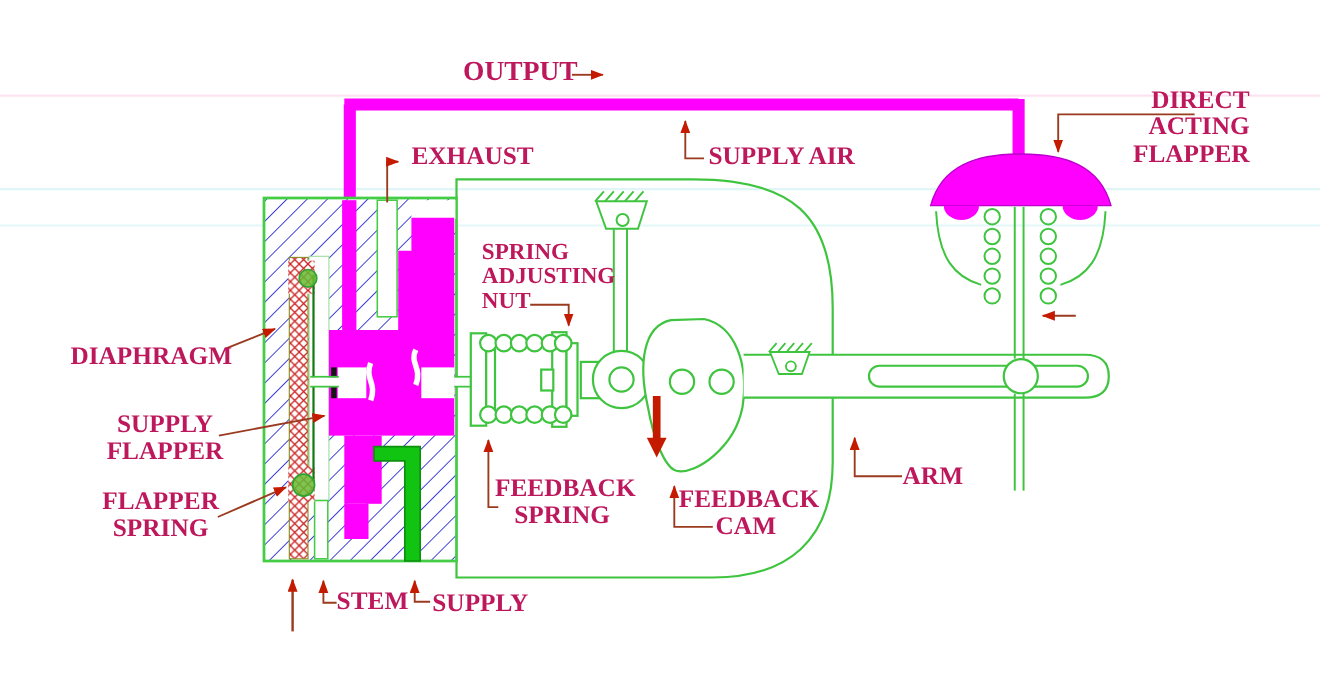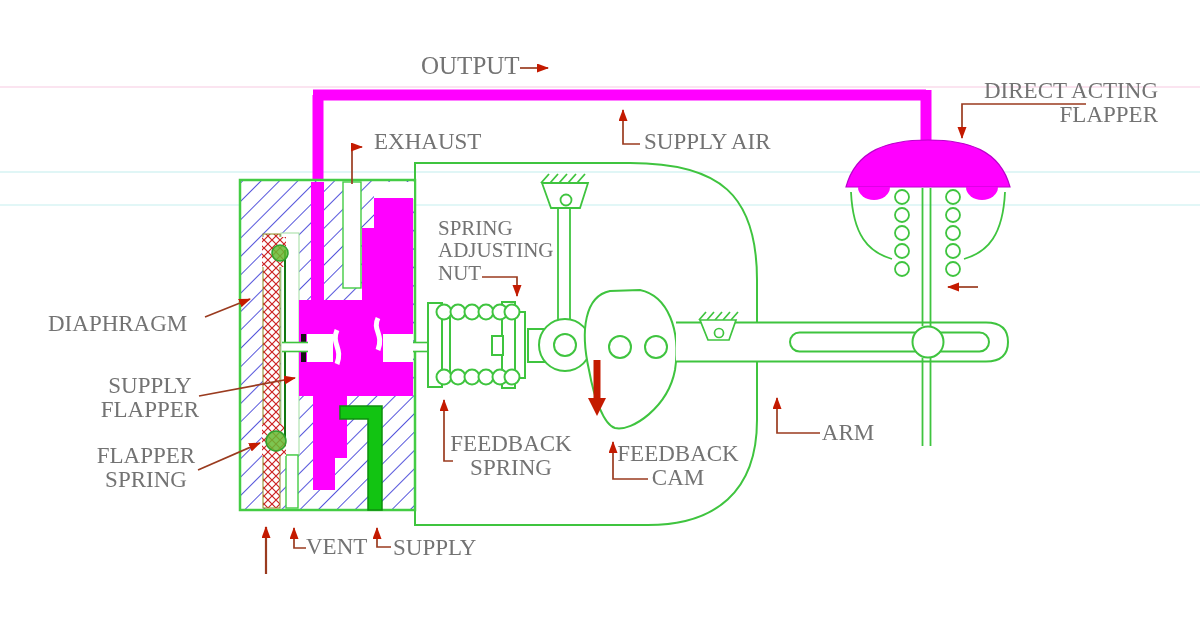--- a/index.html
+++ b/index.html
@@ -1,19 +1,19 @@
 <!DOCTYPE html>
 <html><head>
 <meta charset="utf-8">
 <style>
   html,body{margin:0;padding:0;background:#ffffff;}
   .stage{position:relative;width:1200px;height:630px;background:#ffffff;overflow:hidden;
          font-family:"Liberation Serif","DejaVu Serif",serif;}
   .stage svg{position:absolute;left:0;top:0;}
-  .lbl{position:absolute;color:#737373;font-weight:normal;font-size:23px;line-height:1.06;
+  .lbl{position:absolute;color:#be185d;font-weight:bold;font-size:23px;line-height:1.06;
        white-space:nowrap;letter-spacing:0px;}
   .lbl.center{text-align:center;white-space:normal;}
   .lbl.right{text-align:right;white-space:normal;}
   .lbl.small{font-size:21px;}
   .lbl.big{font-size:25px;}
 </style>
 </head>
 <body>
 
 <div class="stage">
@@ -189,39 +189,39 @@
     <path d="M453,461 H444 V400" marker-end="url(#ah)"></path>
     <path d="M648,479 H613 V442" marker-end="url(#ah)"></path>
     <path d="M820,433 H777 V398" marker-end="url(#ah)"></path>
     <line x1="266" y1="574" x2="266" y2="527" stroke-width="2.2" marker-end="url(#ah)"></line>
   </g>
 </svg>
 
   <div class="lbl big" style="left:421px;top:53px;">OUTPUT</div>
   <div class="lbl" style="left:374px;top:130px;">EXHAUST</div>
   <div class="lbl" style="left:644px;top:130px;">SUPPLY AIR</div>
-  <div class="lbl right" style="left:980px;top:79px;width:178px;">
+  <div class="lbl right" style="left:958px;top:79px;width:178px;">
     <span>DIRECT ACTING</span><br>
     <span>FLAPPER</span>
   </div>
   <div class="lbl small" style="left:438px;top:217px;">
     <span>SPRING</span><br>
     <span>ADJUSTING</span><br>
     <span>NUT</span>
   </div>
-  <div class="lbl" style="left:48px;top:312px;text-align:right;">DIAPHRAGM</div>
+  <div class="lbl" style="left:64px;top:312px;text-align:right;">DIAPHRAGM</div>
   <div class="lbl center" style="left:90px;top:374px;width:120px;">
     <span>SUPPLY</span><br>
     <span>FLAPPER</span>
   </div>
   <div class="lbl center" style="left:86px;top:444px;width:120px;">
     <span>FLAPPER</span><br>
     <span>SPRING</span>
   </div>
-  <div class="lbl" style="left:306px;top:535px;">VENT</div>
+  <div class="lbl" style="left:306px;top:535px;">STEM</div>
   <div class="lbl" style="left:393px;top:536px;">SUPPLY</div>
   <div class="lbl center" style="left:450px;top:432px;width:122px;">
     <span>FEEDBACK</span><br>
     <span>SPRING</span>
   </div>
   <div class="lbl center" style="left:617px;top:442px;width:122px;">
     <span>FEEDBACK</span><br>
     <span>CAM</span>
   </div>
   <div class="lbl center" style="left:783px;top:397px;width:130px;">

